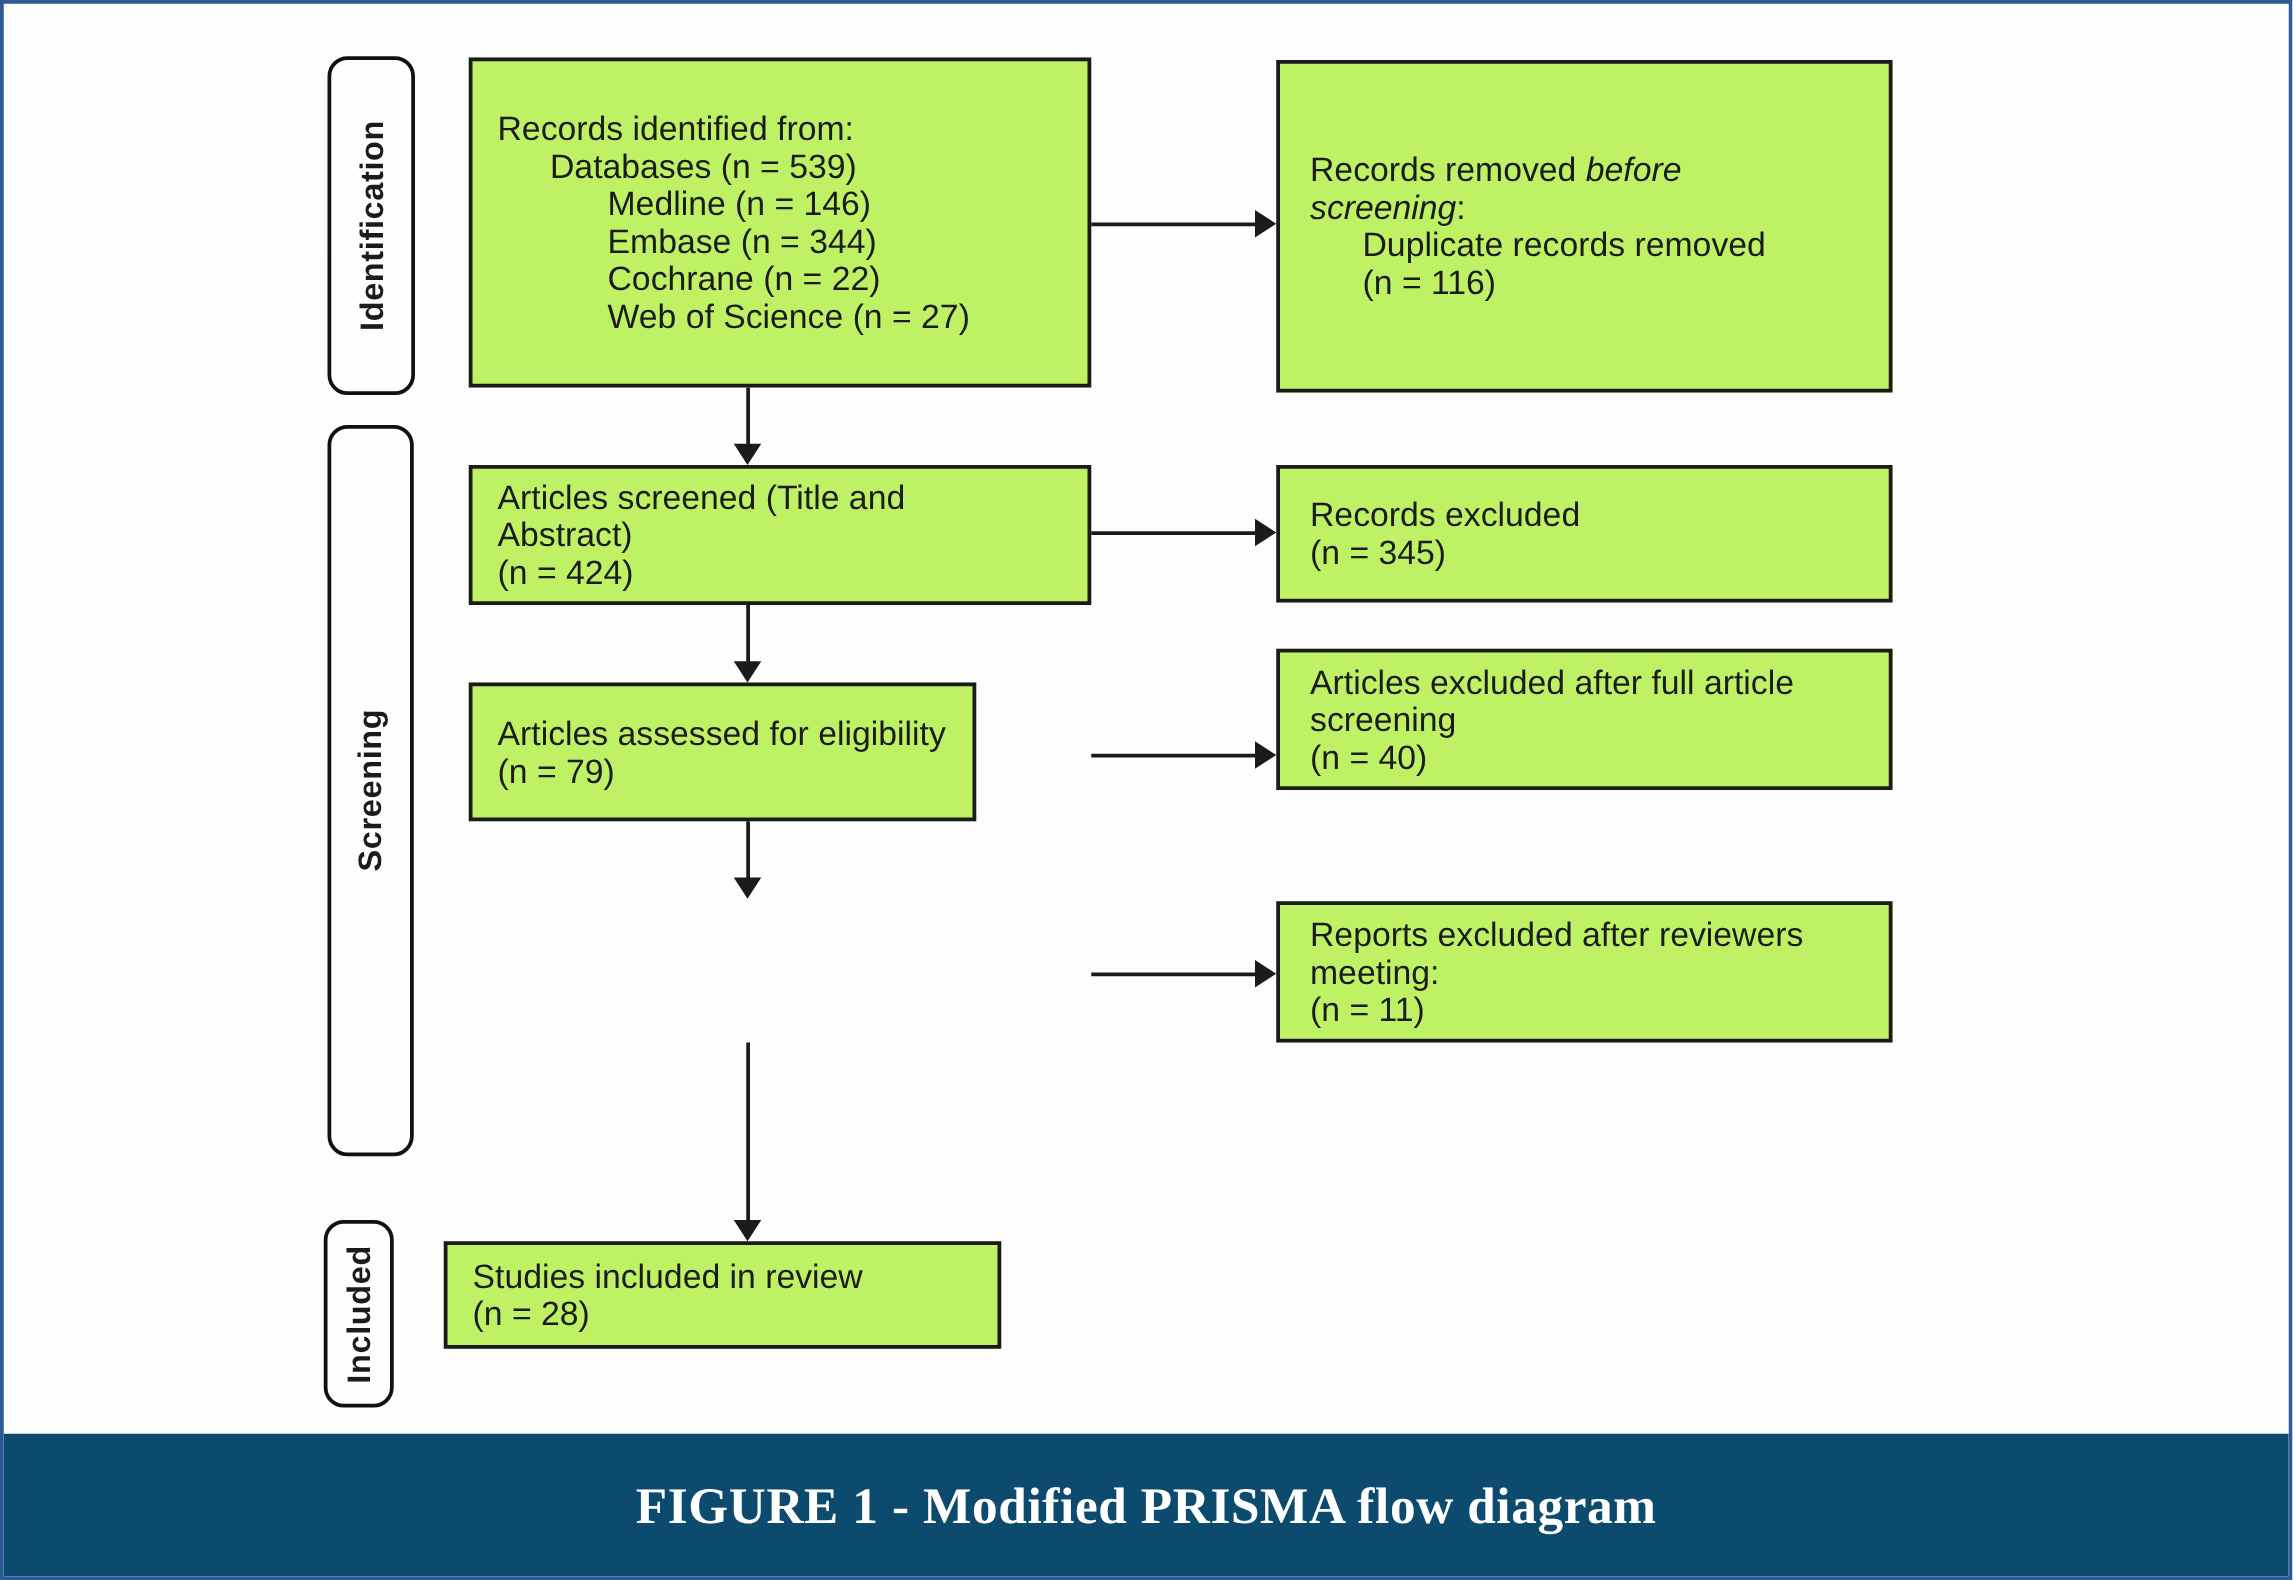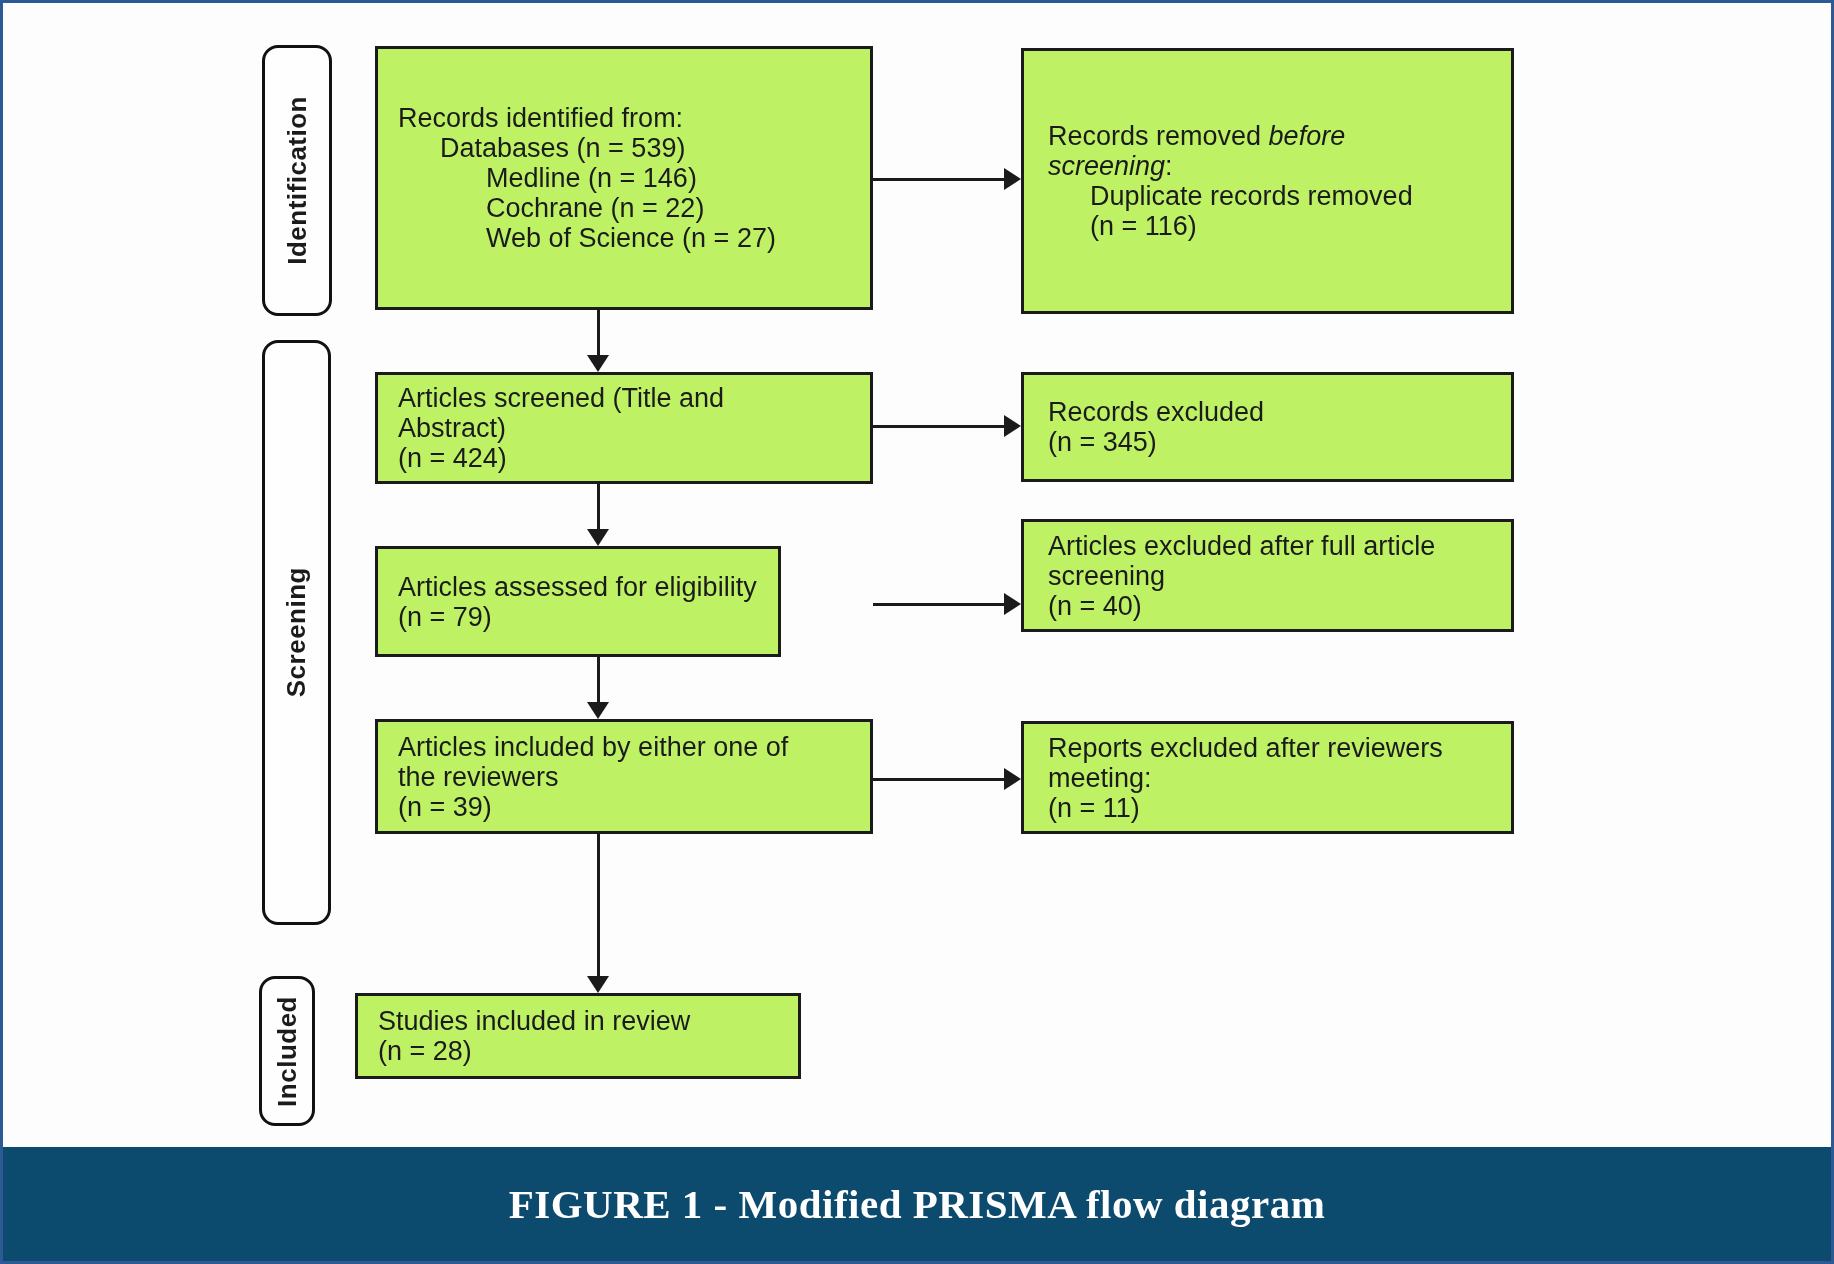--- a/index.html
+++ b/index.html
@@ -113,40 +113,36 @@
     <span>Screening</span>
   </div>
   <div class="stage-label" id="lbl-included">
     <span>Included</span>
   </div>
 
   <div class="flow-box" id="mb1">
     <div>Records identified from:</div>
     <div class="ind1">Databases (n = 539)</div>
     <div class="ind2">Medline (n = 146)</div>
+    <div class="ind2">Embase (n = 344)</div>
     <div class="ind2">Cochrane (n = 22)</div>
     <div class="ind2">Web of Science (n = 27)</div>
   </div>
 
   <div class="flow-box" id="mb2">
     <div>Articles screened (Title and</div>
     <div>Abstract)</div>
     <div>(n = 424)</div>
   </div>
 
   <div class="flow-box" id="mb3">
     <div>Articles assessed for eligibility</div>
     <div>(n = 79)</div>
   </div>
 
-  <div class="flow-box" id="mb4">
-    <div>Articles included by either one of</div>
-    <div>the reviewers</div>
-    <div>(n = 39)</div>
-  </div>
 
   <div class="flow-box" id="mb5">
     <div>Studies included in review</div>
     <div>(n = 28)</div>
   </div>
 
   <div class="flow-box" id="sb1">
     <div><span>Records removed </span><i>before</i></div>
     <div><i>screening</i><span>:</span></div>
     <div class="ind1">Duplicate records removed</div>

